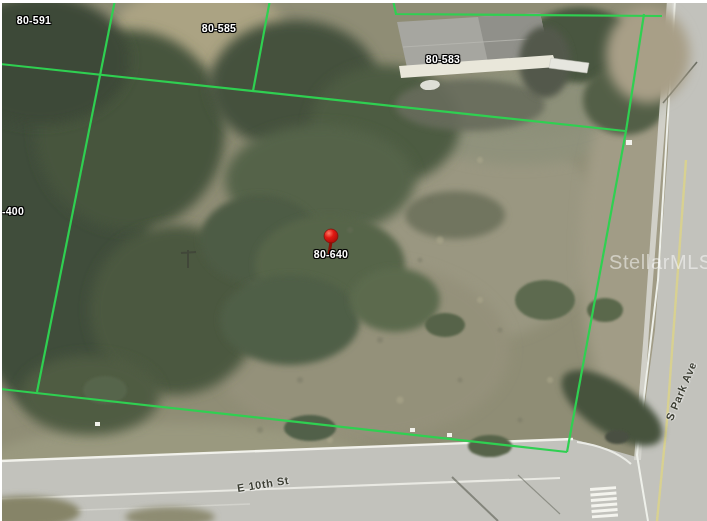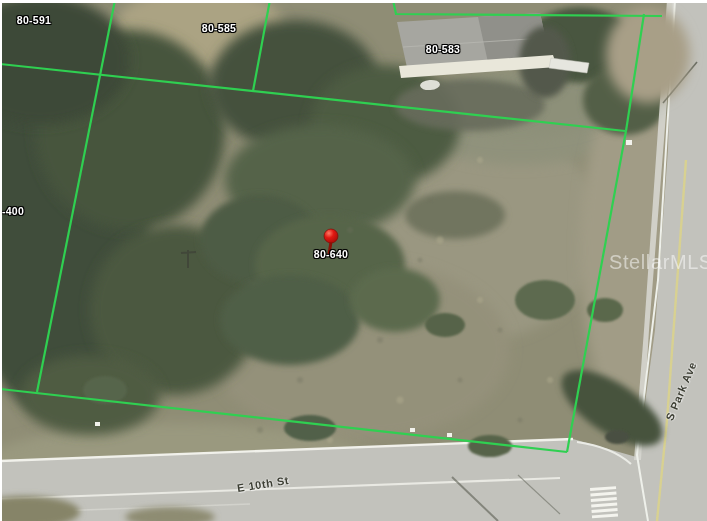--- a/index.html
+++ b/index.html
@@ -169,21 +169,21 @@
       </defs>
       <g>
         <path d="M331,242 L329,254" stroke="#8c1208" stroke-width="3" stroke-linecap="round"></path>
         <circle cx="331" cy="236" r="7" fill="url(#pinGrad2)" stroke="#7a1008" stroke-width=".7"></circle>
       </g>
     </svg>
 
   <div id="labels">
       <div class="parcel-label" style="left: 34px; top: 20px;">80-591</div>
       <div class="parcel-label" style="left: 175px; top: 28px; margin-left: 44px;">80-585</div>
-      <div class="parcel-label" style="left: 443px; top: 49px;">80-583</div>
+      <div class="parcel-label" style="left: 443px; top: 59px;">80-583</div>
       <div class="parcel-label" style="left: 13px; top: 211px;">-400</div>
       <div class="parcel-label" style="left: 331px; top: 254px;">80-640</div>
       <div class="street-label" style="left: 263px; top: 484px; transform: translate(-50%, -50%) rotate(-9deg);">E 10th St</div>
       <div class="street-label" style="left: 681px; top: 391px; transform: translate(-50%, -50%) rotate(-67deg);">S Park Ave</div>
     </div>
 
   <div class="watermark">StellarMLS</div>
 
   <div class="border-strip" id="border-top"></div>
   <div class="border-strip" id="border-left"></div>

